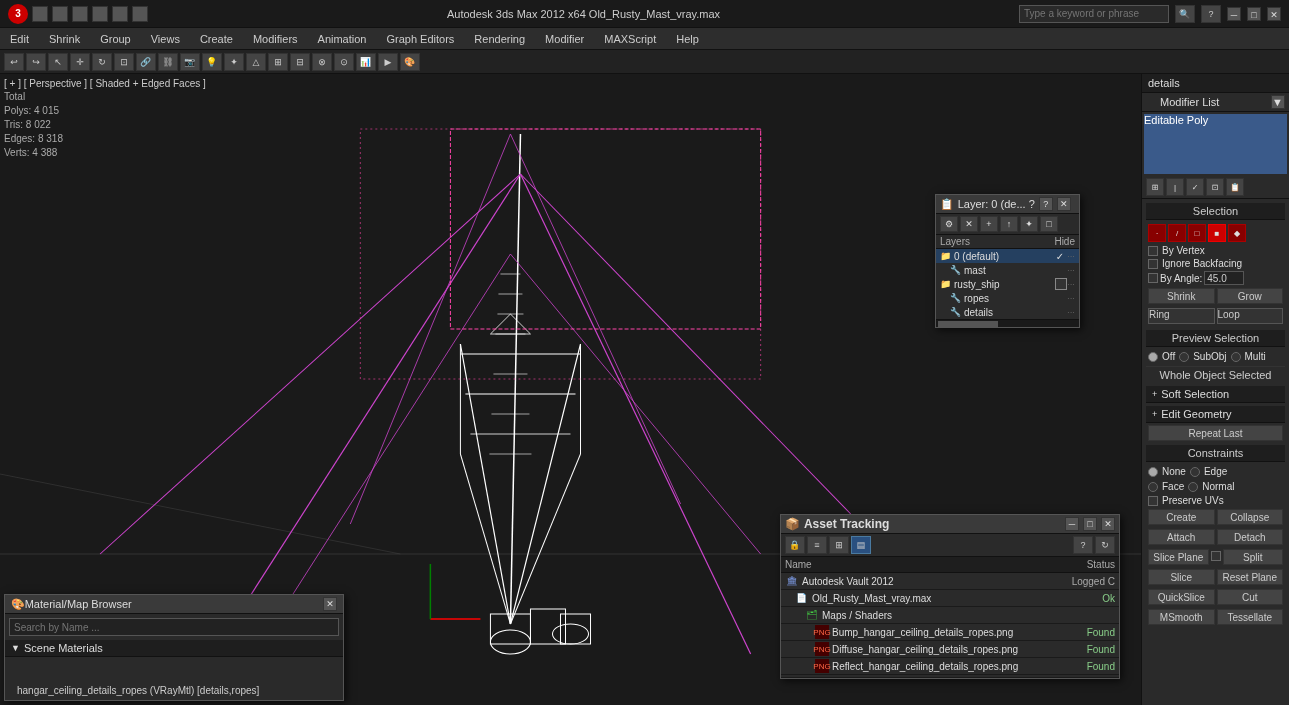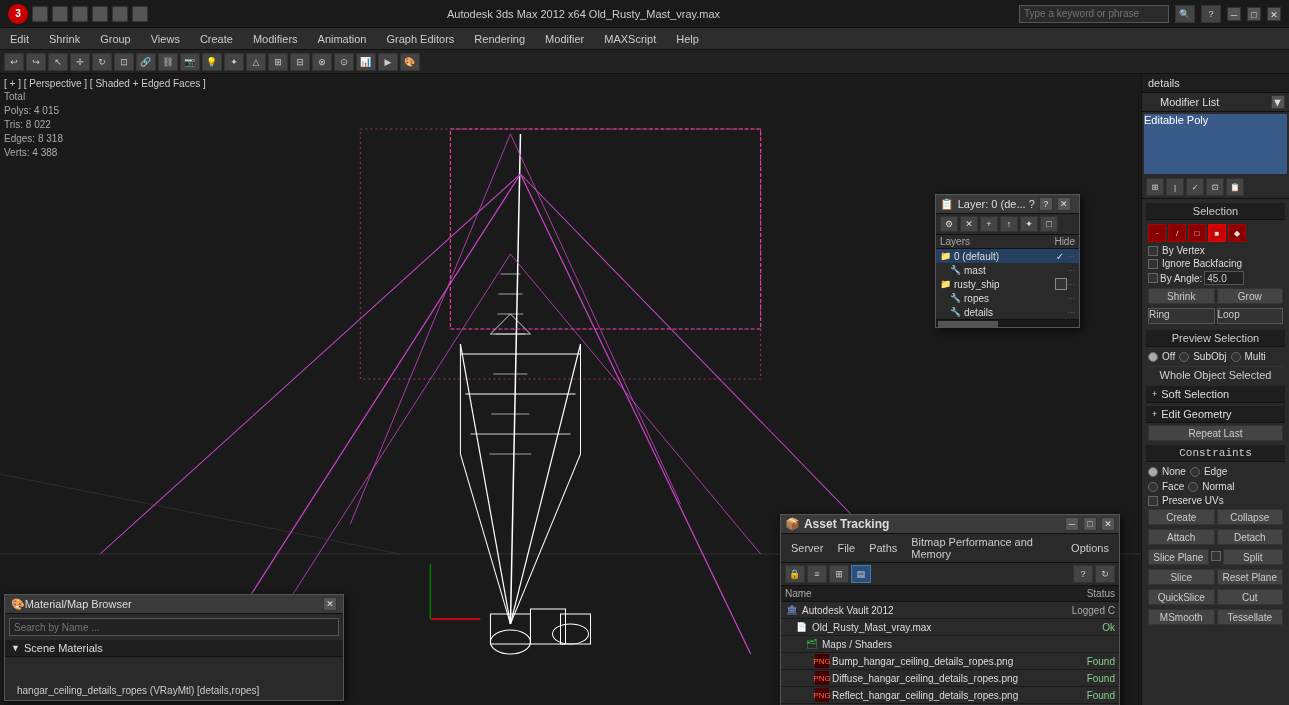--- a/index.html
+++ b/index.html
@@ -732,27 +732,20 @@
     </div>
 
     <div id="asset-panel">
       <div id="asset-header">
         <span style="color:#ffaa44;font-size:12px;">📦</span>
         <span id="asset-title">Asset Tracking</span>
         <div class="panel-ctrl">─</div>
         <div class="panel-ctrl">□</div>
         <div class="panel-ctrl">✕</div>
       </div>
-      <div id="asset-menubar">
-        <div class="asset-menu-item">Server</div>
-        <div class="asset-menu-item">File</div>
-        <div class="asset-menu-item">Paths</div>
-        <div class="asset-menu-item">Bitmap Performance and Memory</div>
-        <div class="asset-menu-item">Options</div>
-      </div>
       <div id="asset-toolbar">
         <div style="display:flex;gap:2px;">
           <div class="asset-tb-btn">🔒</div>
           <div class="asset-tb-btn">≡</div>
           <div class="asset-tb-btn">⊞</div>
           <div class="asset-tb-btn active">▤</div>
         </div>
         <div style="display:flex;gap:2px;">
           <div class="asset-tb-btn">?</div>
           <div class="asset-tb-btn">↻</div>
@@ -901,21 +894,21 @@
       </div>
 
       <div class="collapse-header">
         <span class="collapse-arrow">+</span>
         <span>Edit Geometry</span>
       </div>
       <div style="padding:2px;text-align:center;">
         <div class="small-btn" style="width:100%;">Repeat Last</div>
       </div>
 
-      <div class="panel-header" style="margin-top:2px;font-family:Liberation Mono, monospace;">
+      <div class="panel-header" style="margin-top:2px;">
         <span>Constraints</span>
       </div>
       <div class="preview-row">
         <div class="radio active"></div>
         <span>None</span>
         <div class="radio"></div>
         <span>Edge</span>
       </div>
       <div class="preview-row">
         <div class="radio"></div>

